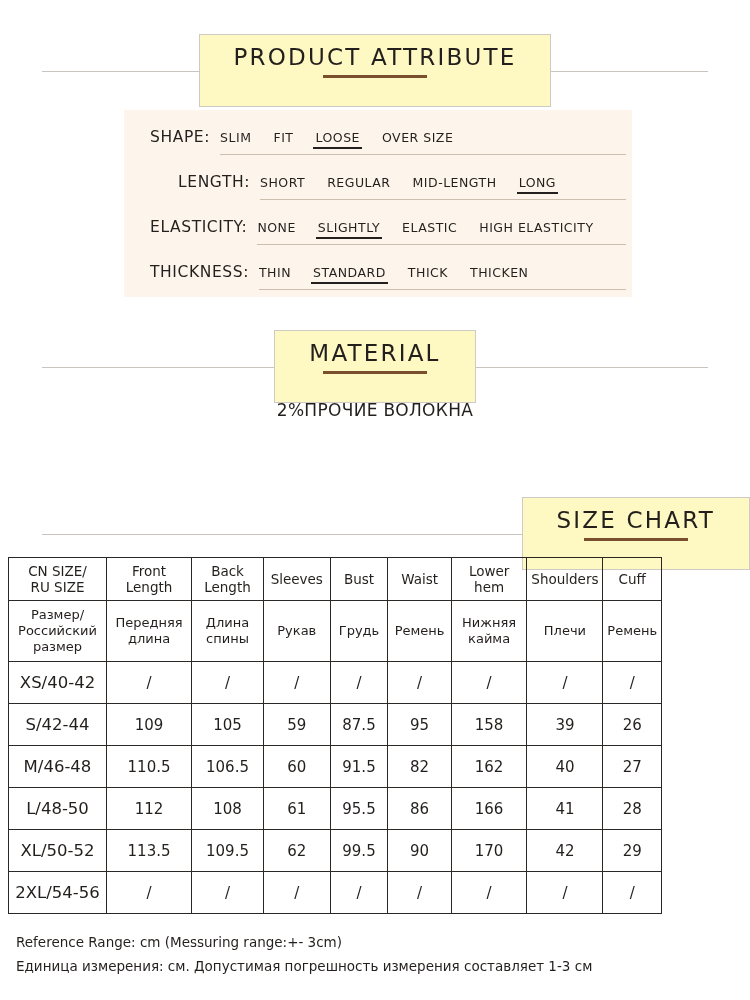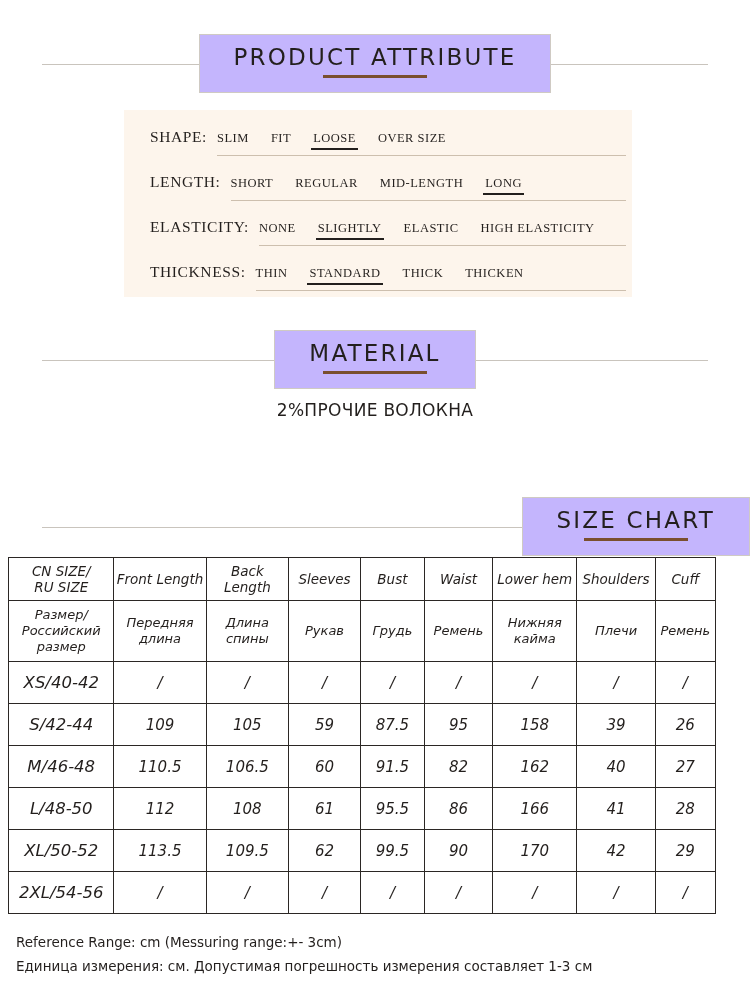--- a/index.html
+++ b/index.html
@@ -27,23 +27,23 @@
   .banner-line {
     position: absolute;
     left: 42px;
     right: 42px;
     top: 50%;
     height: 1px;
     background: #c9c4bd;
   }
   .banner-box {
     position: relative;
-    background: #c4b5fd;
+    background: #fef9c3;
     border: 1px solid #cfcac3;
-    padding: 9px 34px 14px 34px;
+    padding: 9px 34px 28px 34px;
     text-align: center;
   }
   .banner-title {
     font-size: 23px;
     letter-spacing: 2.2px;
     color: #231f1d;
     font-weight: 400;
     white-space: nowrap;
   }
   .banner-underline {
@@ -61,21 +61,20 @@
     width: 508px;
     height: 187px;
     background: #fdf5ec;
   }
   .attr-row {
     position: absolute;
     left: 26px;
     right: 6px;
     display: flex;
     align-items: baseline;
-    font-family: Liberation Serif, serif;
   }
   .attr-label {
     font-size: 15.5px;
     letter-spacing: 0.6px;
     white-space: nowrap;
     color: #231f1d;
   }
   .attr-opts {
     position: relative;
     flex: 1;
@@ -125,23 +124,22 @@
     letter-spacing: 0.3px;
     line-height: 25px;
     color: #231f1d;
   }
 
   
   #size-table {
     position: absolute;
     left: 8px;
     top: 557px;
-    width: 708px;
+    width: 654px;
     border-collapse: collapse;
-    font-style: italic;
   }
   #size-table td, #size-table th {
     border: 1px solid #2b2724;
     text-align: center;
     vertical-align: middle;
     font-weight: 400;
     color: #231f1d;
   }
   #size-table thead td {
     font-size: 13.5px;
@@ -198,21 +196,21 @@
   <div class="attr-row" style="top:18px;">
     <span class="attr-label">SHAPE:</span>
     <span class="attr-opts">
       <span class="attr-opt">SLIM</span>
       <span class="attr-opt">FIT</span>
       <span class="attr-opt sel">LOOSE</span>
       <span class="attr-opt">OVER SIZE</span>
     </span>
   </div>
 
-  <div class="attr-row" style="top:63px;">
+  <div class="attr-row" style="top:63px;margin-left:28px;">
     <span class="attr-label">LENGTH:</span>
     <span class="attr-opts">
       <span class="attr-opt">SHORT</span>
       <span class="attr-opt">REGULAR</span>
       <span class="attr-opt">MID-LENGTH</span>
       <span class="attr-opt sel">LONG</span>
     </span>
   </div>
 
   <div class="attr-row" style="top:153px;">

